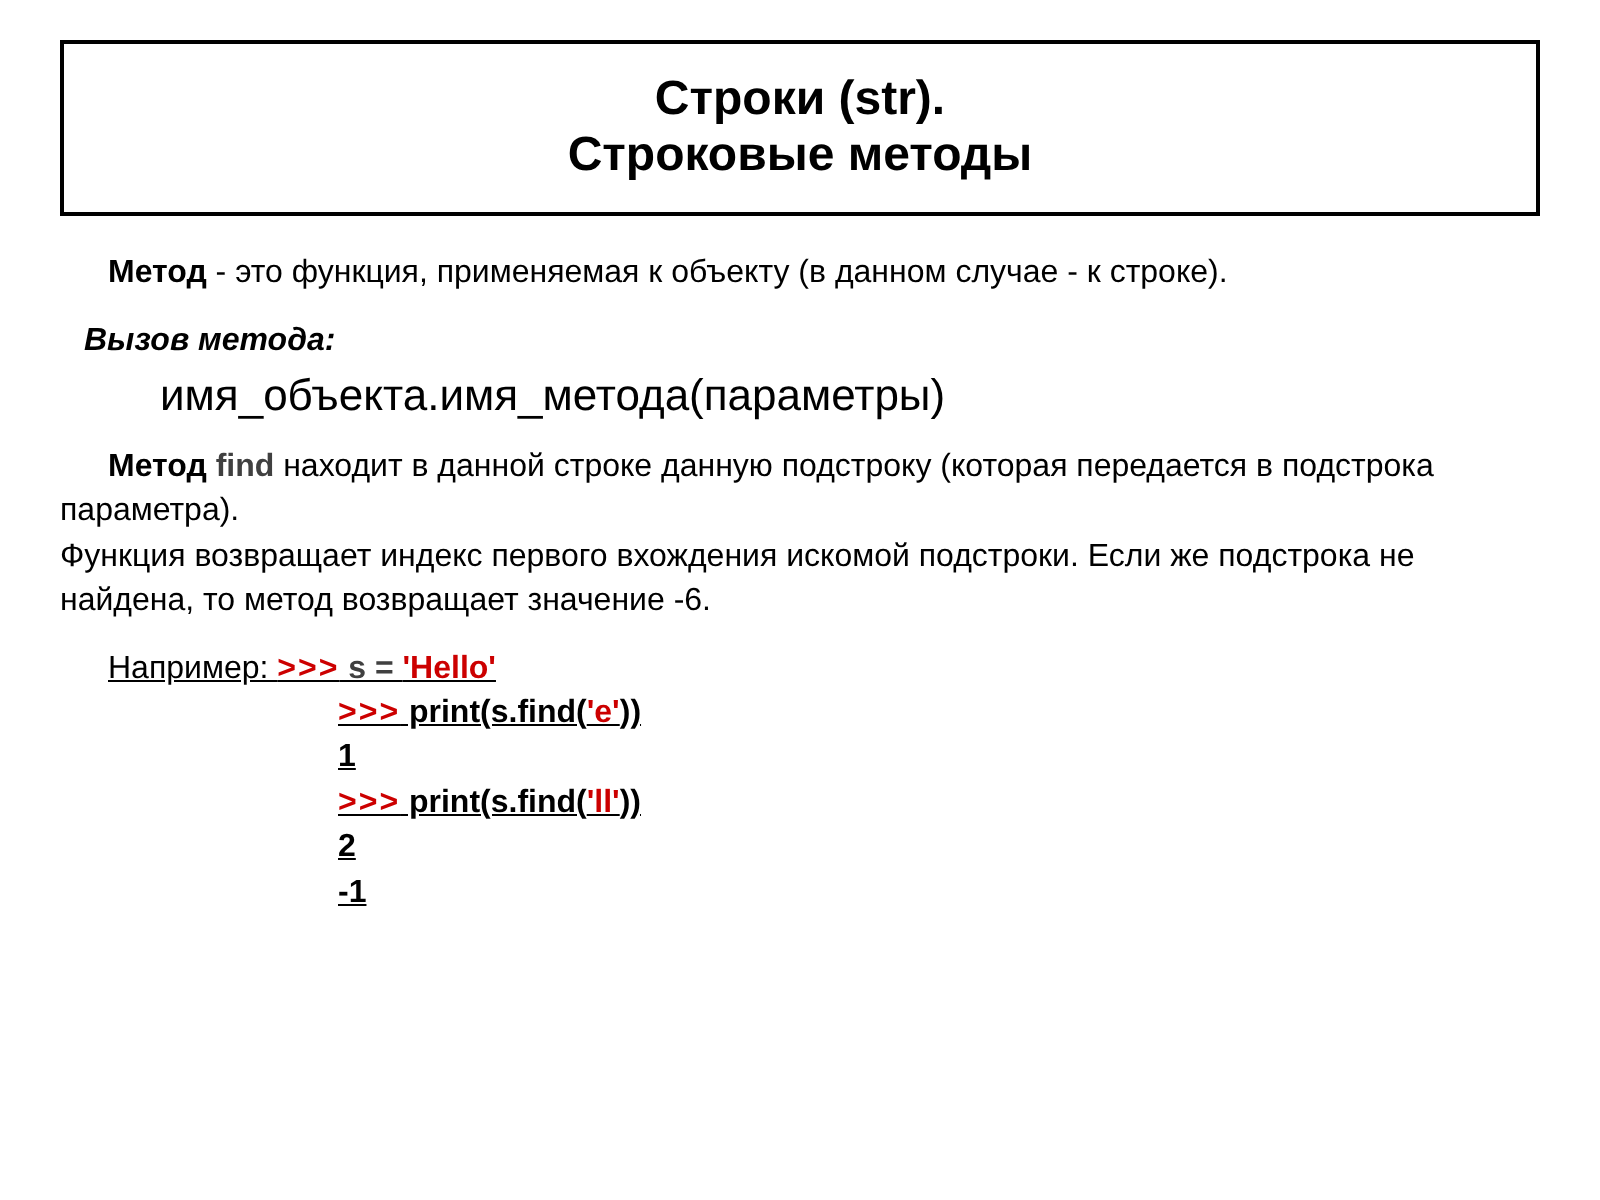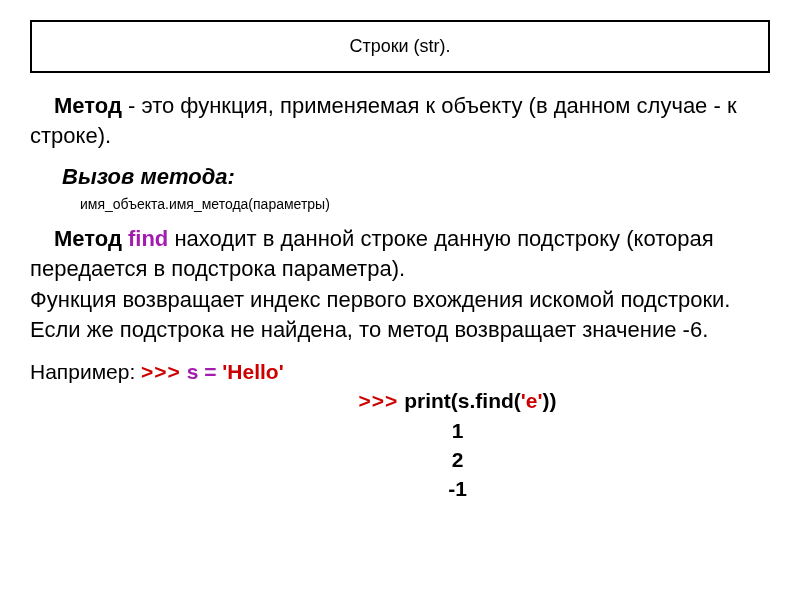--- a/index.html
+++ b/index.html
@@ -11,77 +11,82 @@
       color: #000000;
       padding: 20px 30px;
     }
     .title-box {
       border: 2px solid #000000;
       padding: 14px 20px;
       text-align: center;
       margin-bottom: 18px;
     }
     .title-line {
-      font-size: 18px;
-      font-weight: normal;
+      font-size: 24px;
+      font-weight: bold;
     }
     .para {
-      font-size: 22px;
+      font-size: 16px;
       line-height: 1.35;
       margin-bottom: 12px;
     }
     .para-indent {
       text-indent: 24px;
     }
     .bold { font-weight: bold; }
     .italic { font-style: italic; }
-    .red { color: #a21caf; }
+    .red { color: #404040; }
     .call-syntax {
-      font-size: 14px;
+      font-size: 22px;
       margin-left: 50px;
       margin-bottom: 12px;
     }
     .example-block {
-      font-size: 21px;
+      font-size: 16px;
+      margin-left: 24px;
+      text-decoration: underline;
     }
     .example-line {
       line-height: 1.4;
     }
     .indent-code {
       margin-left: 115px;
-      text-align: center;
     }
     .prompt { color: #cc0000; font-weight: bold; letter-spacing: 1px; }
     .code-part { font-weight: bold; }
     .str-lit { color: #cc0000; font-weight: bold; }
   </style>
 </head>
 <body>
 
 <div class="title-box">
   <div class="title-line">Строки (str).</div>
+  <div class="title-line">Строковые методы</div>
 </div>
 
 <div class="para para-indent">
   <span class="bold">Метод</span><span> - это функция, применяемая к объекту (в данном случае - к строке).</span>
 </div>
 
-<div class="para" style="margin-left:32px; margin-bottom:4px;">
+<div class="para" style="margin-left:12px; margin-bottom:4px;">
   <span class="bold italic">Вызов метода:</span>
 </div>
 <div class="call-syntax">имя_объекта.имя_метода(параметры)</div>
 
 <div class="para para-indent">
   <span class="bold">Метод </span><span class="bold red">find</span><span> находит в данной строке данную подстроку (которая передается в подстрока параметра).</span>
 </div>
 <div class="para" style="margin-top:-10px;">Функция возвращает индекс первого вхождения искомой подстроки. Если же подстрока не найдена, то метод возвращает значение -6.</div>
 
 <div class="example-block">
   <div class="example-line">
     <span>Например:  </span><span class="prompt">&gt;&gt;&gt;</span><span class="code-part red"> s = </span><span class="str-lit">'Hello'</span>
   </div>
   <div class="example-line indent-code">
     <span class="prompt">&gt;&gt;&gt;</span><span class="code-part"> print(s.find(</span><span class="str-lit">'e'</span><span class="code-part">))</span>
   </div>
   <div class="example-line indent-code code-part">1</div>
+  <div class="example-line indent-code">
+    <span class="prompt">&gt;&gt;&gt;</span><span class="code-part"> print(s.find(</span><span class="str-lit">'ll'</span><span class="code-part">))</span>
+  </div>
   <div class="example-line indent-code code-part">2</div>
   <div class="example-line indent-code code-part">-1</div>
 </div>
 
 </body></html>

